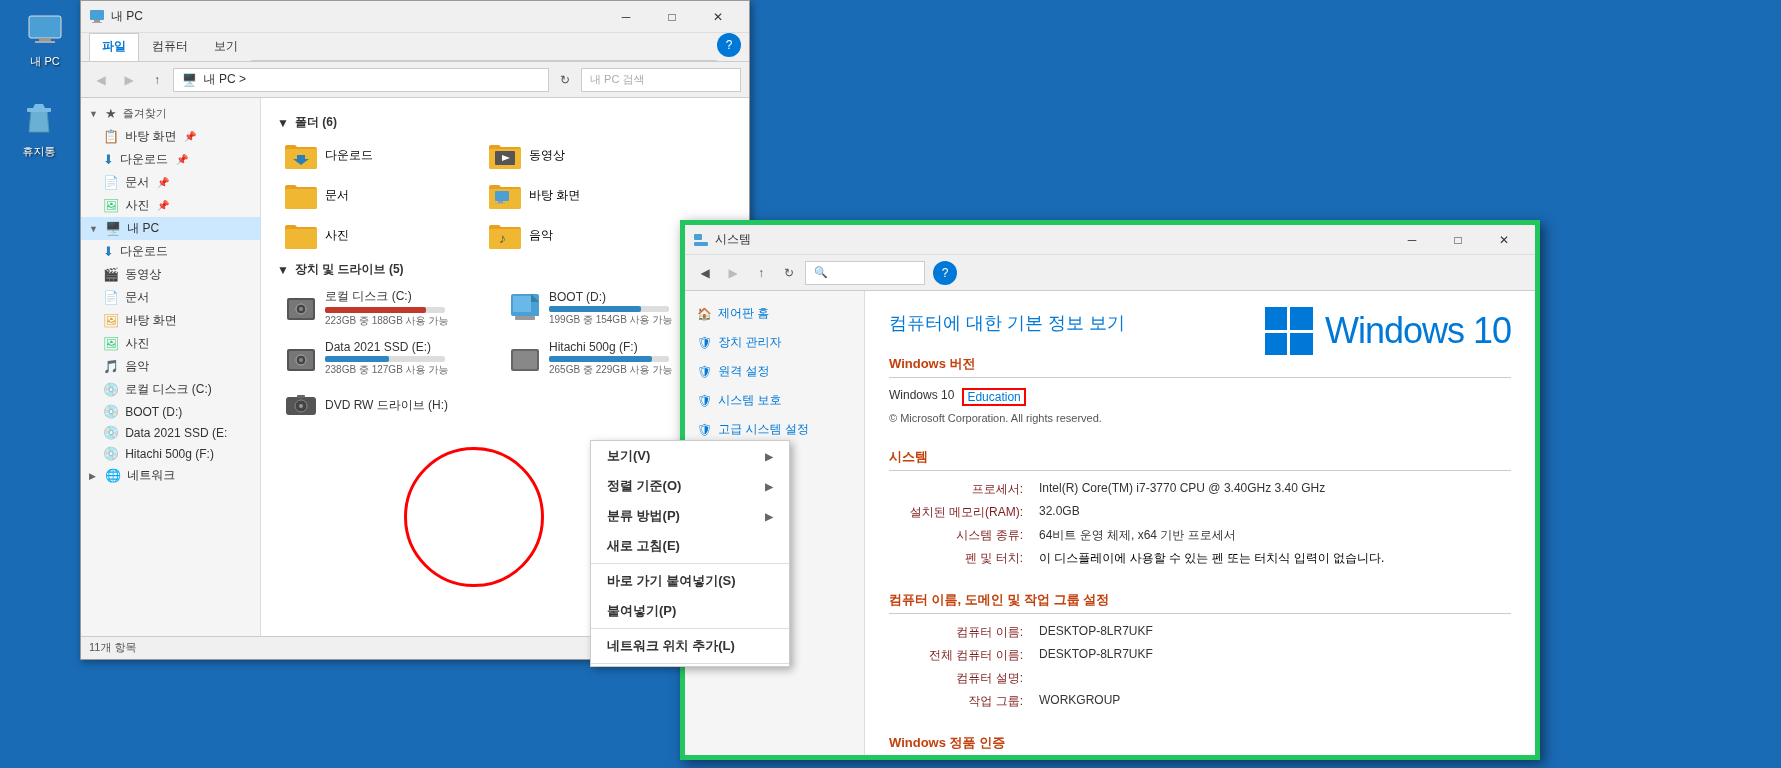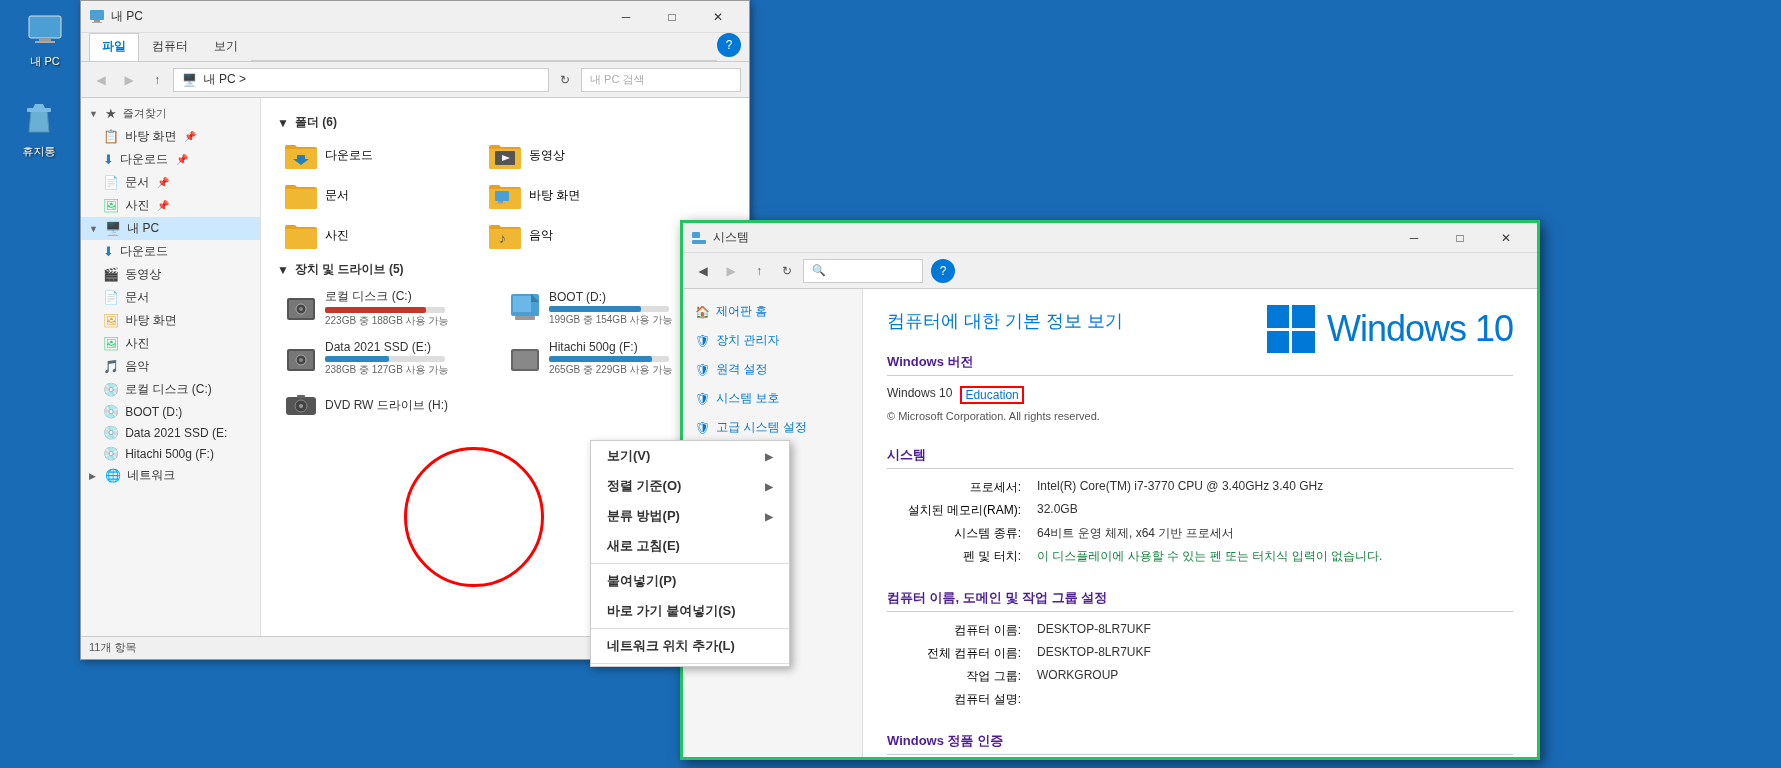--- a/index.html
+++ b/index.html
@@ -232,21 +232,21 @@
       align-items: center;
       padding: 0 8px;
       font-size: 11px;
       color: #555;
     }
 
     
     .system-window {
       position: absolute;
       background: #f5f5f5;
-      border: 3px solid #22c55e;
+      border: 5px solid #22c55e;
       box-shadow: 4px 4px 12px rgba(0,0,0,0.5);
       width: 860px;
       height: 540px;
     }
     .system-titlebar {
       background: #f0f0f0;
       height: 30px;
       display: flex;
       align-items: center;
       padding: 0 8px;
@@ -279,33 +279,33 @@
     }
     .sys-title {
       color: #0078d7;
       font-size: 18px;
       font-weight: 300;
       margin-bottom: 20px;
     }
     .sys-section-title {
       font-size: 13px;
       font-weight: bold;
-      color: #4c1d95;
+      color: #c2410c;
       border-bottom: 1px solid #ccc;
       padding-bottom: 4px;
       margin-bottom: 10px;
     }
     .sys-row {
       display: flex;
       margin-bottom: 6px;
       font-size: 12px;
     }
     .sys-label {
       width: 150px;
-      color: #000000;
+      color: #7f1d1d;
       text-align: right;
       padding-right: 16px;
       flex-shrink: 0;
     }
     .sys-value {
       color: #333;
     }
     .win10-logo {
       position: absolute;
       right: 24px;
@@ -763,44 +763,44 @@
           <div class="sys-row">
             <span class="sys-label">설치된 메모리(RAM):</span>
             <span class="sys-value">32.0GB</span>
           </div>
           <div class="sys-row">
             <span class="sys-label">시스템 종류:</span>
             <span class="sys-value">64비트 운영 체제, x64 기반 프로세서</span>
           </div>
           <div class="sys-row">
             <span class="sys-label">펜 및 터치:</span>
-            <span class="sys-value" style="color:#15803d;">이 디스플레이에 사용할 수 있는 펜 또는 터치식 입력이 없습니다.</span>
+            <span class="sys-value" style="color:#000000;">이 디스플레이에 사용할 수 있는 펜 또는 터치식 입력이 없습니다.</span>
           </div>
         </div>
 
         <br>
 
         
         <div>
           <div class="sys-section-title" style="display:flex;justify-content:space-between;align-items:center;">컴퓨터 이름, 도메인 및 작업 그룹 설정</div>
           <div class="sys-row">
             <span class="sys-label">컴퓨터 이름:</span>
             <span class="sys-value">DESKTOP-8LR7UKF</span>
           </div>
           <div class="sys-row">
             <span class="sys-label">전체 컴퓨터 이름:</span>
             <span class="sys-value">DESKTOP-8LR7UKF</span>
           </div>
           <div class="sys-row">
+            <span class="sys-label">컴퓨터 설명:</span>
+            <span class="sys-value"></span>
+          </div>
+          <div class="sys-row">
             <span class="sys-label">작업 그룹:</span>
             <span class="sys-value">WORKGROUP</span>
-          </div>
-          <div class="sys-row">
-            <span class="sys-label">컴퓨터 설명:</span>
-            <span class="sys-value"></span>
           </div>
         </div>
 
         <br>
 
         
         <div>
           <div class="sys-section-title">Windows 정품 인증</div>
 
         </div>
@@ -819,24 +819,24 @@
     </div>
     <div class="ctx-item">
       <span>분류 방법(P)</span>
       <span class="ctx-arrow">▶</span>
     </div>
     <div class="ctx-item">
       <span>새로 고침(E)</span>
     </div>
     <div class="ctx-separator"></div>
     <div class="ctx-item">
+      <span>바로 가기 붙여넣기(S)</span>
+    </div>
+    <div class="ctx-item">
       <span>붙여넣기(P)</span>
-    </div>
-    <div class="ctx-item">
-      <span>바로 가기 붙여넣기(S)</span>
     </div>
     <div class="ctx-separator"></div>
     <div class="ctx-item">
       <span>네트워크 위치 추가(L)</span>
     </div>
     <div class="ctx-separator"></div>
   </div>
 
   <div class="red-circle" style="top:447px;left:404px;width:140px;height:140px;"></div>
 

